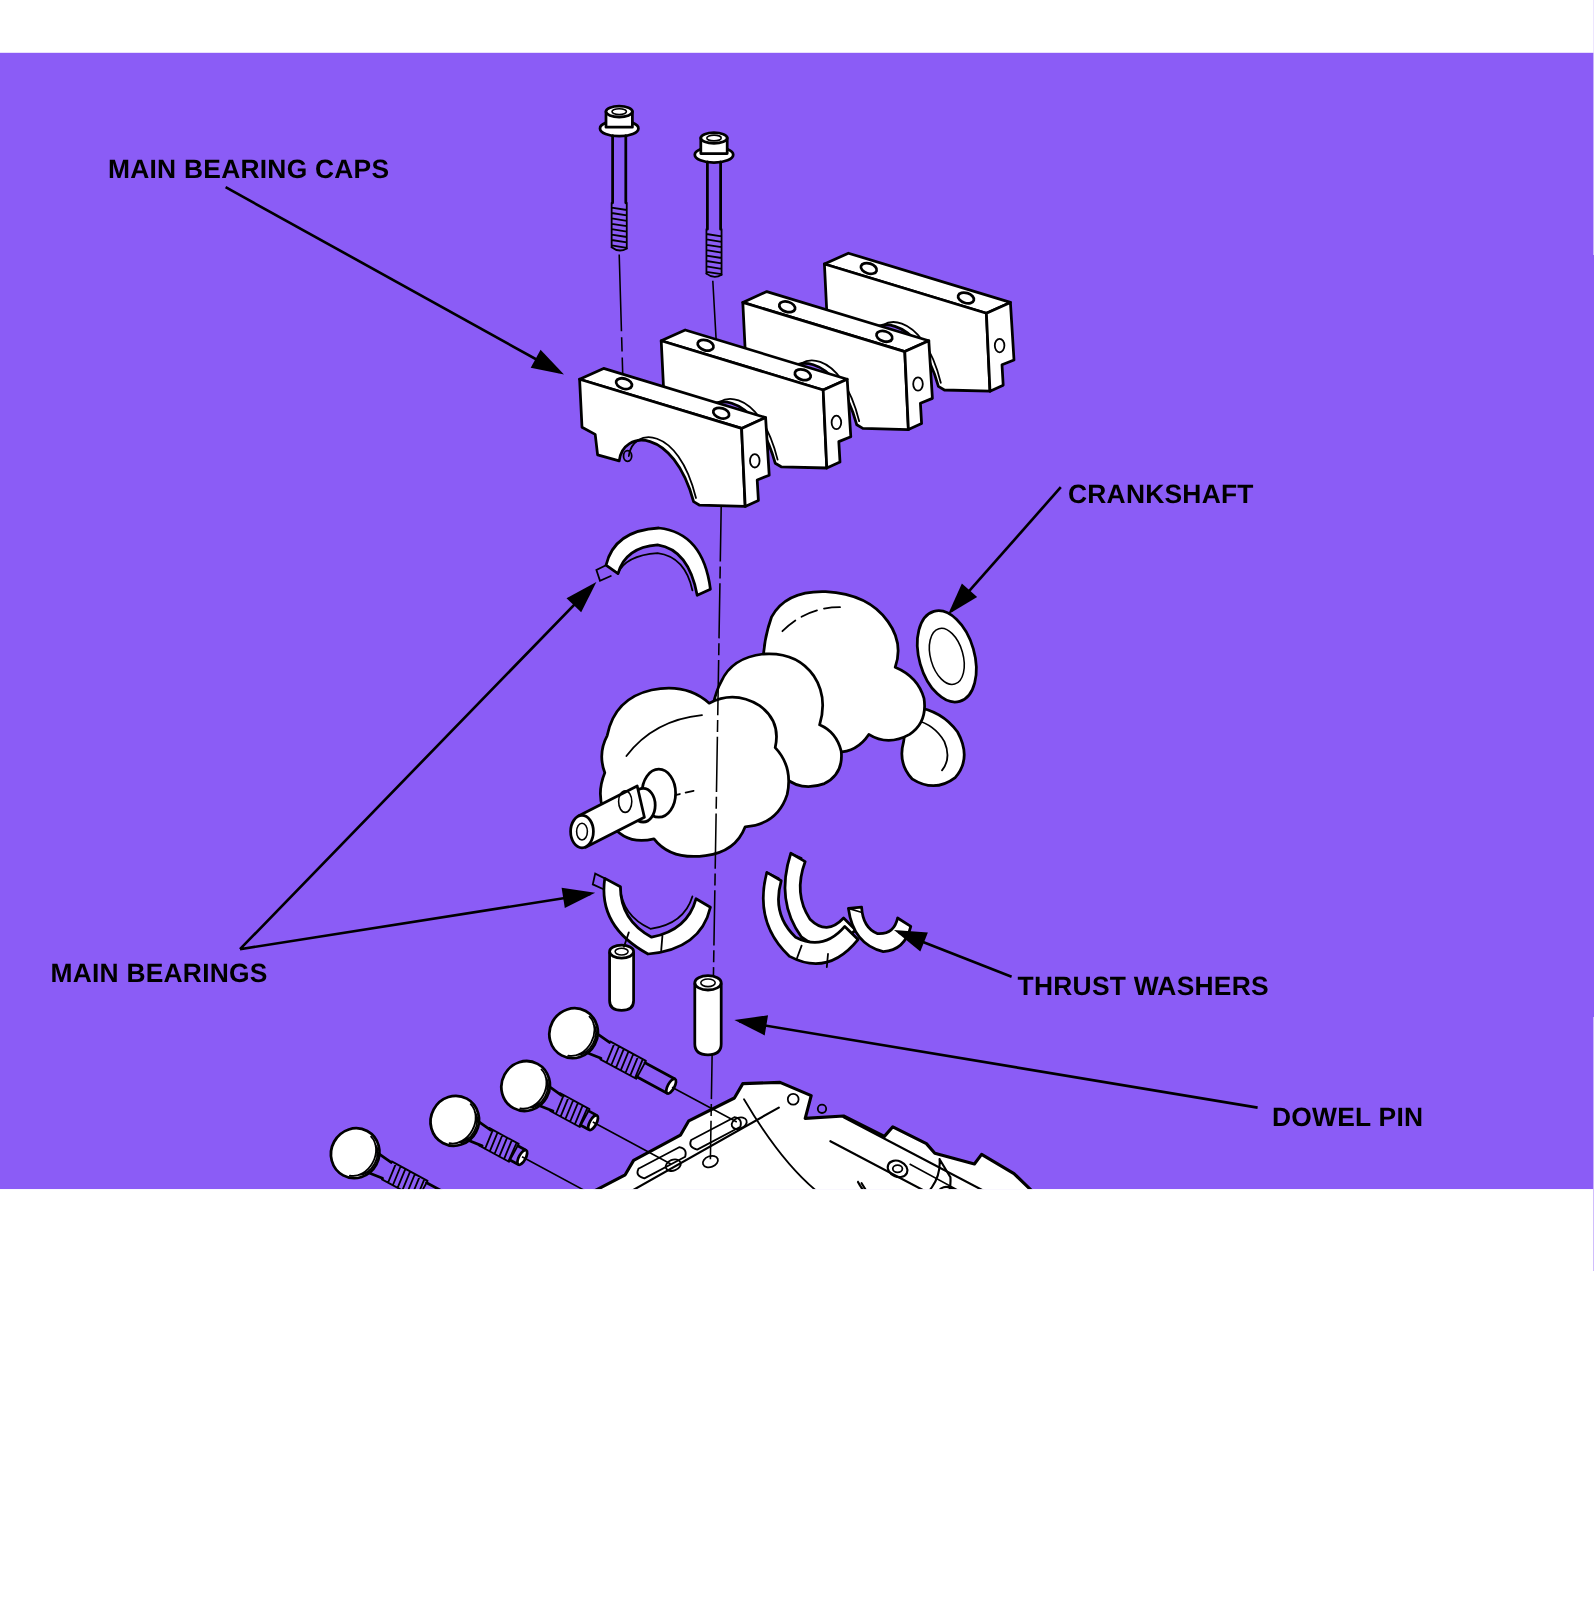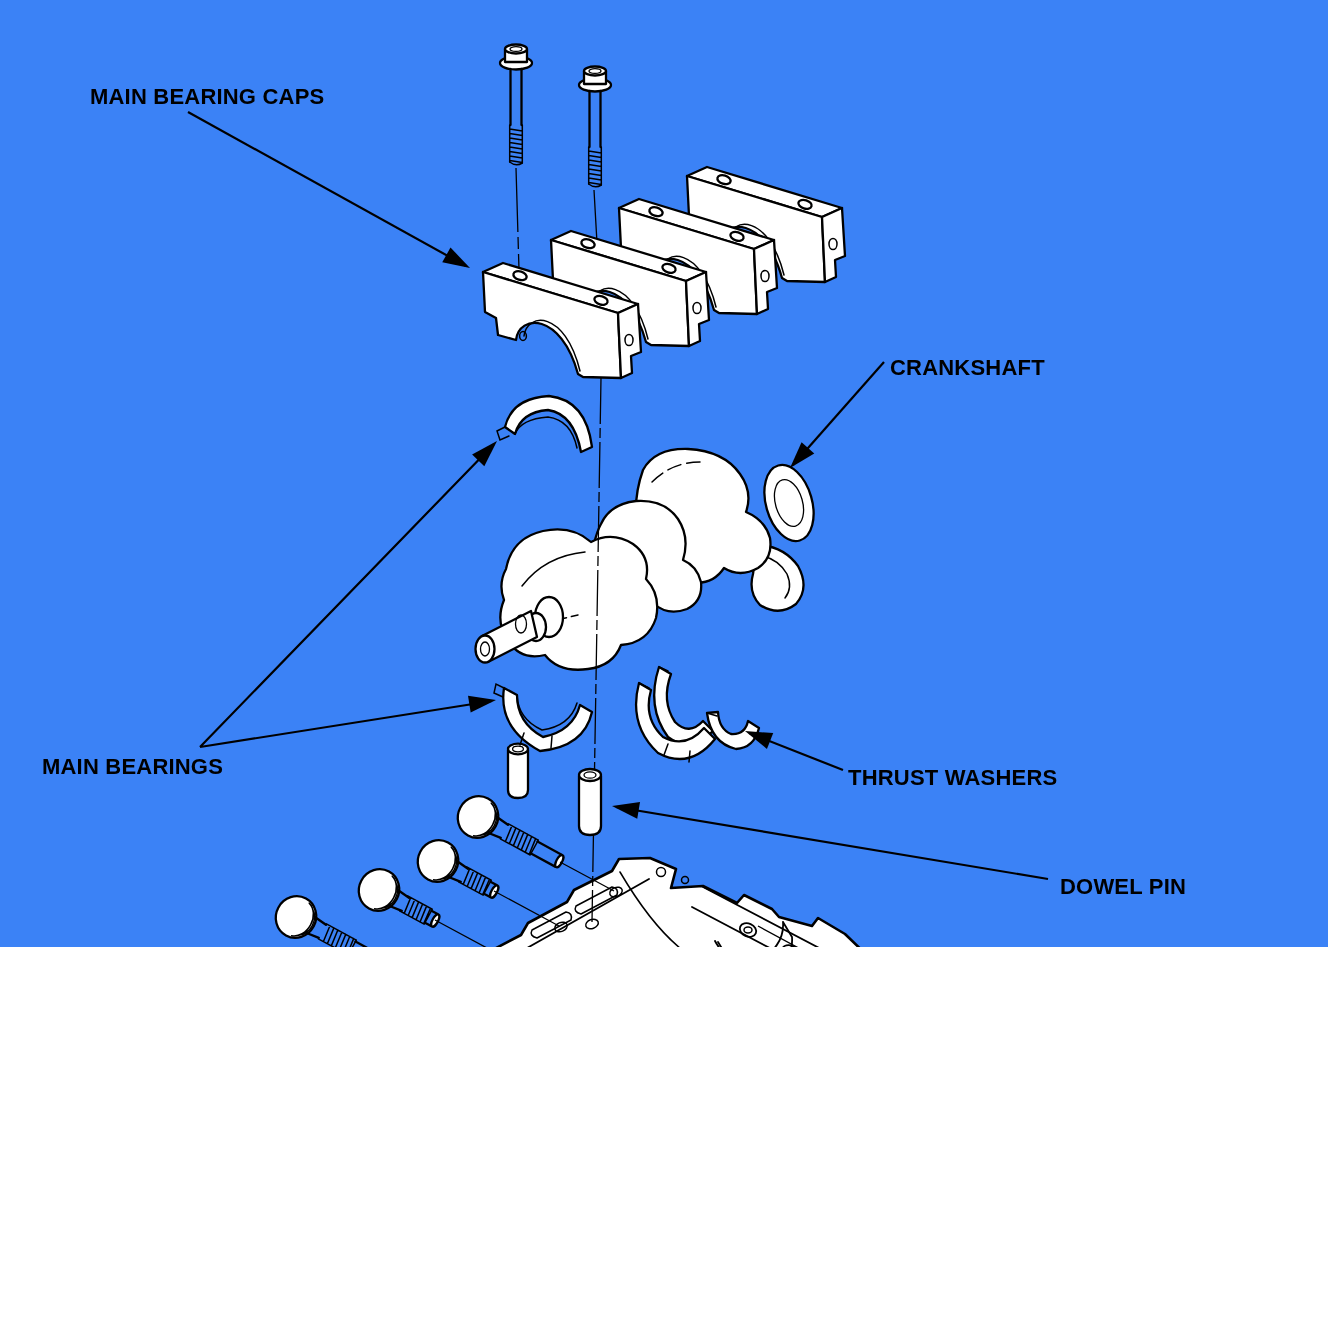--- a/index.html
+++ b/index.html
@@ -1,16 +1,16 @@
 <!DOCTYPE html>
 <html><head>
 <meta charset="utf-8">
 <style>
   html,body{margin:0;padding:0;background:#ffffff;}
-  #stage{position:relative;width:1328px;height:947px;background:#3b82f6;overflow:hidden;}
+  #stage{position:relative;width:1328px;height:947px;background:#8b5cf6;overflow:hidden;margin-top:44px;}
   svg{display:block;}
   .w   {fill:#ffffff;stroke:#000000;stroke-width:2.3;stroke-linejoin:round;}
   .w3  {fill:#ffffff;stroke:#000000;stroke-width:2.6;stroke-linejoin:round;}
   .s   {fill:none;stroke:#000000;stroke-width:2.3;stroke-linecap:round;stroke-linejoin:round;}
   .t   {fill:none;stroke:#000000;stroke-width:1.5;stroke-linecap:round;}
   .t2  {fill:none;stroke:#000000;stroke-width:1.8;stroke-linecap:round;}
   .thin{fill:none;stroke:#000000;stroke-width:1.3;}
   .lead{fill:none;stroke:#000000;stroke-width:2.2;}
   .blk {fill:#000000;stroke:none;}
   text.lbl{font-family:"Liberation Sans", sans-serif;font-weight:700;font-size:22px;fill:#000;letter-spacing:.2px;}

